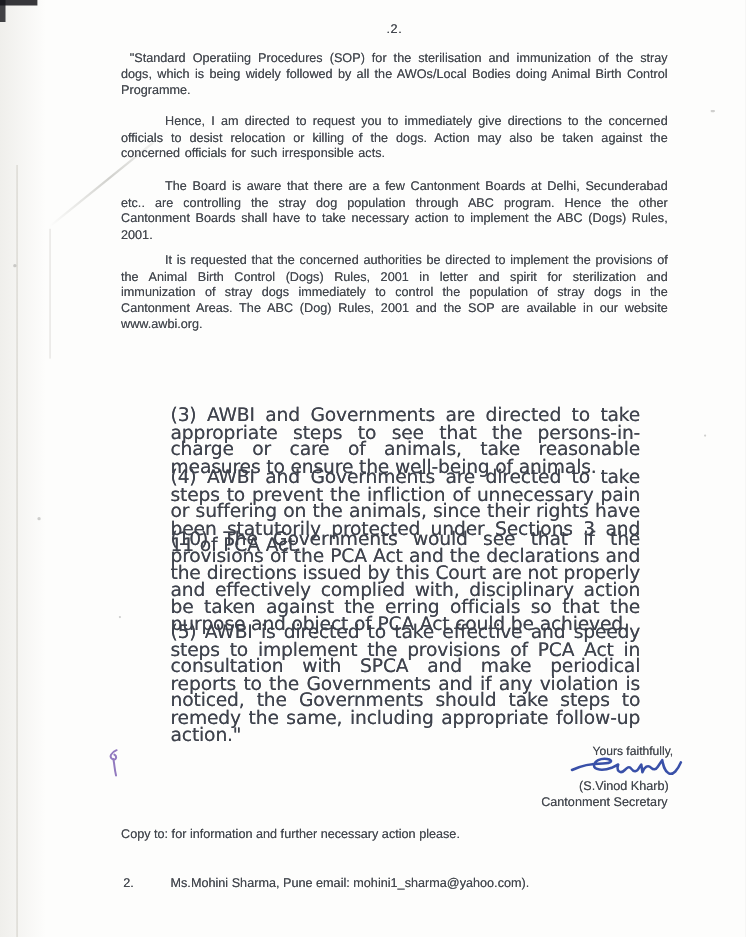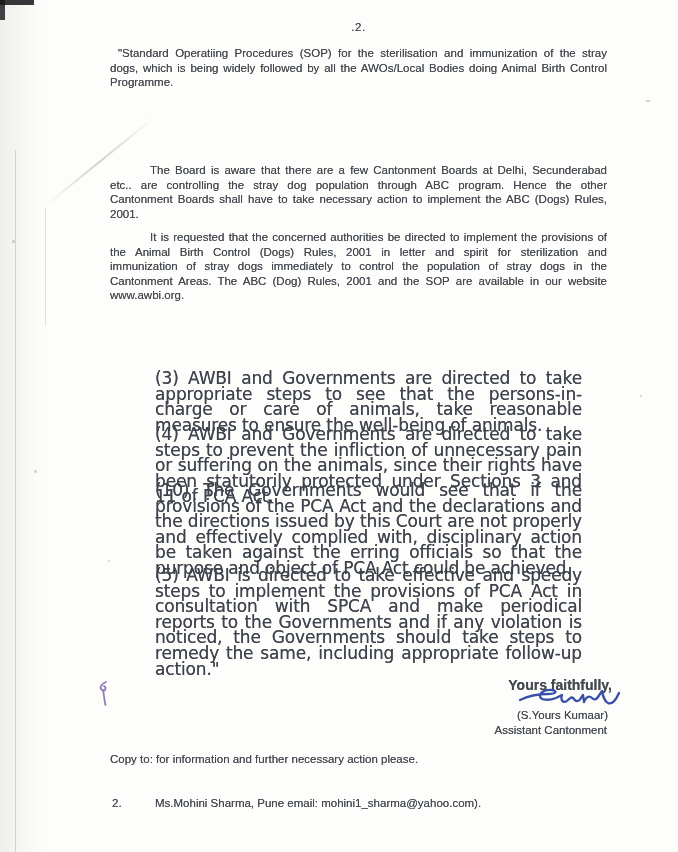--- a/index.html
+++ b/index.html
@@ -48,22 +48,22 @@
     position: absolute; left: 155px; width: 427px;
     font-family: "DejaVu Sans", sans-serif; 
     font-size: 17px; line-height: 15.6px; text-align: justify;
     color: #3f434d; text-shadow: 0 0 .5px rgba(63,67,77,.8);
     letter-spacing: -0.15px;
   }
   .closing {
     position: absolute; left: 110px; width: 510px; top: 649px;
     font-size: 11.5px; text-shadow: 0 0 .5px rgba(68,72,79,.8);
   }
-  .valediction { position: absolute; right: 66px; top: 677px; font-size: 14px;
-    text-shadow: 0 0 .5px rgba(68,72,79,.8); font-weight: bold; }
+  .valediction { position: absolute; right: 66px; top: 677px; font-size: 11px;
+    text-shadow: 0 0 .5px rgba(68,72,79,.8); }
   .signature { position: absolute; right: 56px; top: 687px; }
   .sign-name { position: absolute; right: 70px; top: 709px; font-size: 11.5px;
     text-shadow: 0 0 .5px rgba(68,72,79,.8); }
   .sign-title { position: absolute; right: 71px; top: 724px; font-size: 11.5px;
     text-shadow: 0 0 .5px rgba(68,72,79,.8); }
   .copy-heading { position: absolute; left: 110px; top: 753px; font-size: 11.5px;
     text-shadow: 0 0 .5px rgba(68,72,79,.8); }
   .copy-item { position: absolute; left: 112px; width: 500px; font-size: 11.5px;
     text-shadow: 0 0 .5px rgba(68,72,79,.8); }
   .copy-item .num { display: inline-block; width: 43px; }
@@ -82,20 +82,21 @@
   <div class="corner-b"></div>
   <div class="speck" style="left:12px;top:240px;"></div>
   <div class="speck" style="left:34px;top:470px;"></div>
   <div class="speck" style="left:108px;top:560px;width:2px;height:2px;"></div>
   <div class="speck" style="left:646px;top:100px;width:4px;height:2px;border-radius:2px;"></div>
   <div class="speck" style="left:640px;top:395px;width:2px;height:2px;"></div>
 
   <div class="page-number">.2.</div>
 
   <div class="para indent-sm" style="top:46px">"Standard Operatiing Procedures (SOP) for the sterilisation and immunization of the stray dogs, which is being widely followed by all the AWOs/Local Bodies doing Animal Birth Control Programme.</div>
+  <div class="para indent" style="top:104px">Hence, I am directed to request you to immediately give directions to the concerned officials to desist relocation or killing of the dogs. Action may also be taken against the concerned officials for such irresponsible acts.</div>
   <div class="para indent" style="top:163px">The Board is aware that there are a few Cantonment Boards at Delhi, Secunderabad etc.. are controlling the stray dog population through ABC program. Hence the other Cantonment Boards shall have to take necessary action to implement the ABC (Dogs) Rules, 2001.</div>
   <div class="para indent" style="top:230px">
     <span>It is requested that the concerned authorities be directed to implement the provisions of the Animal Birth Control (Dogs) Rules, 2001 in letter and spirit for sterilization and immunization of stray dogs immediately to control the population of stray dogs in the Cantonment Areas. The ABC (Dog) Rules, 2001 and the SOP are available in our website </span><span class="link">www.awbi.org</span><span>.</span>
   </div>
 
   <div class="quote" style="top:371px">(3) AWBI and Governments are directed to take appropriate steps to see that the persons-in-charge or care of animals, take reasonable measures to ensure the well-being of animals.</div>
   <div class="quote" style="top:427px">(4) AWBI and Governments are directed to take steps to prevent the infliction of unnecessary pain or suffering on the animals, since their rights have been statutorily protected under Sections 3 and 11 of PCA Act.</div>
   <div class="quote" style="top:483px">(10) The Governments would see that if the provisions of the PCA Act and the declarations and the directions issued by this Court are not properly and effectively complied with, disciplinary action be taken against the erring officials so that the purpose and object of PCA Act could be achieved.</div>
   <div class="quote" style="top:568px">(5) AWBI is directed to take effective and speedy steps to implement the provisions of PCA Act in consultation with SPCA and make periodical reports to the Governments and if any violation is noticed, the Governments should take steps to remedy the same, including appropriate follow-up action."</div>
 
@@ -104,21 +105,21 @@
     <path d="M10 2 C5 4 3 8 6 10 C9 12 11 8 8 6 M7 10 C8 14 8 19 9.5 25" fill="none" stroke="#7f63b4" stroke-width="1.8" stroke-linecap="round" opacity="0.85"></path>
   </svg>
 
   <div class="valediction">Yours faithfully,</div>
   <svg class="signature" width="104" height="26" viewBox="0 0 104 26">
     <path d="M2 13 C10 9 20 7 30 7 C38 7 40 4 34 3 C28 2 22 5 22 9 C22 13 30 14 38 11
              L44 8 C42 14 46 17 50 13 C52 11 54 9 56 12 C58 15 61 15 63 11
              L65 8 L66 15 C68 10 71 8 74 11 C76 13 78 13 80 10 L84 4
              C85 9 86 14 90 16 C94 18 98 13 101 6" fill="none" stroke="#3950a8" stroke-width="2.3" stroke-linecap="round" stroke-linejoin="round"></path>
   </svg>
-  <div class="sign-name">(S.Yours Kumaar)</div>
-  <div class="sign-title">Assistant Cantonment</div>
+  <div class="sign-name">(S.Vinod Kharb)</div>
+  <div class="sign-title">Cantonment Secretary</div>
 
   <div class="copy-heading">Copy to: for information and further necessary action please.</div>
   <div class="copy-item" style="top:797px">
     <span class="num">2.</span><span>Ms.Mohini Sharma, Pune email: mohini1_sharma@yahoo.com).</span>
   </div>
 
 </div>
 
 </body></html>

